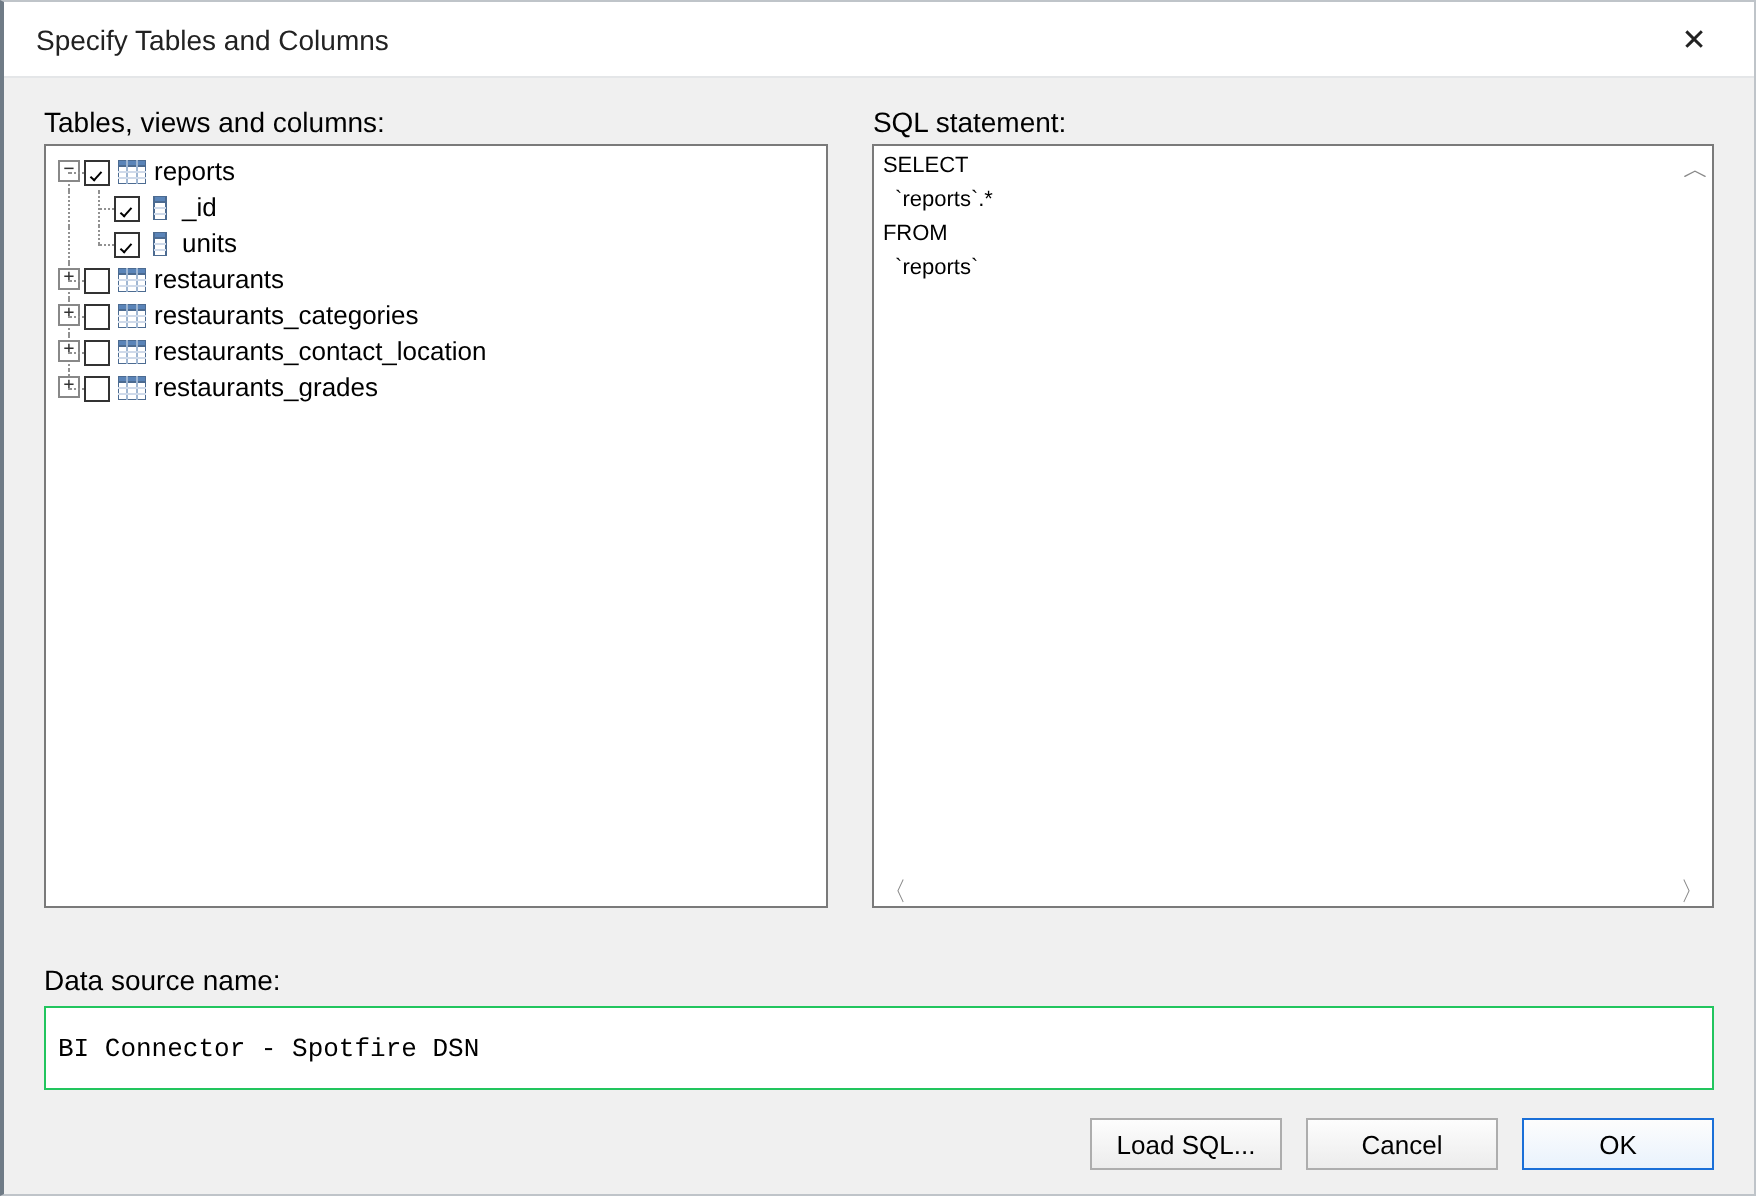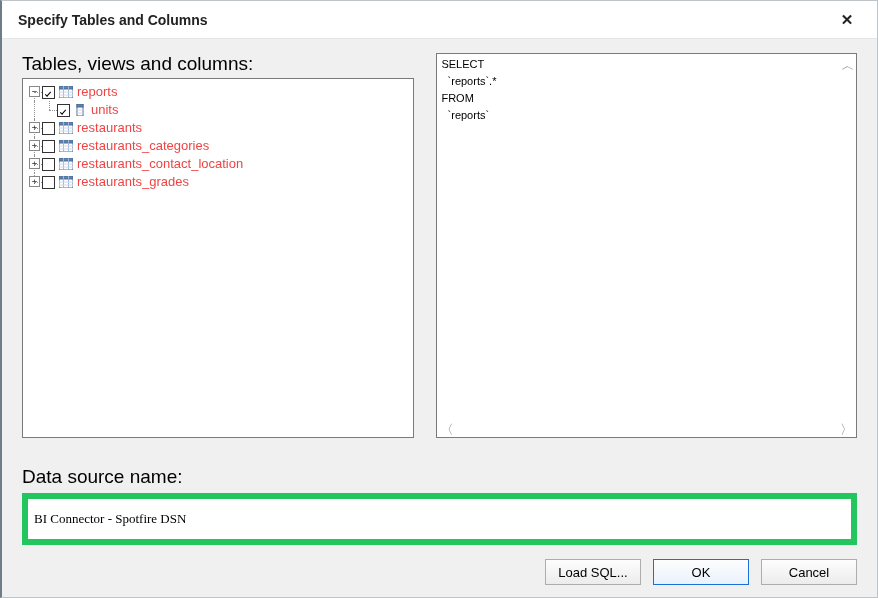--- a/index.html
+++ b/index.html
@@ -19,21 +19,20 @@
     border-left: 2px solid #6f7b86;
     display: flex; flex-direction: column;
     position: relative;
   }
   .titlebar {
     height: 38px;
     background: #fff;
     border-bottom: 1px solid #e4e6e8;
     display: flex; align-items: center;
     padding: 0 10px 0 16px;
-    font-weight: bold;
   }
   .titlebar .title {
     flex: 1;
     font-size: 14px;
     color: #222;
   }
   .close-btn {
     width: 40px; height: 30px;
     display: flex; align-items: center; justify-content: center;
     color: #222;
@@ -51,21 +50,21 @@
     gap: 22px;
     min-height: 0;
   }
   .pane {
     display: flex; flex-direction: column;
     min-height: 0;
   }
   .pane.left { flex: 0 0 47%; }
   .pane.right { flex: 1; }
   .pane-label {
-    font-size: 19px;
+    font-size: 14px;
     padding-bottom: 3px;
     color: #000;
   }
   .box {
     flex: 1;
     background: #fff;
     border: 1px solid #7a7a7a;
     overflow: hidden;
     position: relative;
   }
@@ -148,21 +147,21 @@
     width: 14px; height: 12px;
     margin: 0 4px 0 1px;
     flex-shrink: 0;
   }
   .col-icon {
     width: 11px; height: 12px;
     margin: 0 5px 0 2px;
     flex-shrink: 0;
   }
   .node-label {
-    color: #ef4444;
+    color: #000000;
   }
   .sql-area {
     position: absolute;
     left: 4px; top: 2px; right: 16px; bottom: 16px;
     font-family: "Segoe UI", Tahoma, Arial, sans-serif;
     font-size: 11px;
     line-height: 17px;
     white-space: pre;
     color: #000;
     overflow: hidden;
@@ -186,24 +185,24 @@
   .dsn-row {
     margin-top: 28px;
   }
   .dsn-input-wrap {
     margin-top: 2px;
   }
   .dsn-input {
     width: 100%;
     height: 24px;
     background: #fff;
-    border: 6px solid #22c55e;
+    border: 1px solid #22c55e;
     padding: 20px 6px;
     font-size: 13px;
-    font-family: Liberation Serif, serif;
+    font-family: Liberation Mono, monospace;
   }
   .btn-row {
     margin-top: 14px;
     display: flex;
     justify-content: flex-end;
     gap: 12px;
   }
   .btn {
     min-width: 96px;
     height: 26px;
@@ -264,20 +263,29 @@
               </div>
               <div class="chk checked"></div>
               <svg class="tbl-icon" viewBox="0 0 14 12">
                   <use href="#tblIconG"></use>
                 </svg>
               <span class="node-label">reports</span>
             </div>
 
             <div class="tree-node">
               <div class="tv-spacer vline"></div>
+              <div class="tv-connector"></div>
+              <div class="chk checked"></div>
+              <svg class="col-icon" viewBox="0 0 7 12">
+                  <use href="#colIconG"></use>
+                </svg>
+              <span class="node-label">_id</span>
+            </div>
+            <div class="tree-node">
+              <div class="tv-spacer vline"></div>
               <div class="tv-connector last"></div>
               <div class="chk checked"></div>
               <svg class="col-icon" viewBox="0 0 7 12">
                   <use href="#colIconG"></use>
                 </svg>
               <span class="node-label">units</span>
             </div>
 
             <div class="tree-node">
               <div class="tv-connector">
@@ -321,20 +329,21 @@
                   <use href="#tblIconG"></use>
                 </svg>
               <span class="node-label">restaurants_grades</span>
             </div>
 
           </div>
         </div>
       </div>
 
       <div class="pane right">
+        <div class="pane-label">SQL statement:</div>
         <div class="box">
           <div class="sql-area">SELECT
   `reports`.*
 FROM
   `reports`</div>
           <div class="scroll-v">︿</div>
           <div class="scroll-h">
             <span>〈</span>
             <span>〉</span>
           </div>
@@ -345,18 +354,18 @@
 
     <div class="dsn-row">
       <div class="pane-label">Data source name:</div>
       <div class="dsn-input-wrap">
         <input class="dsn-input" type="text" value="BI Connector - Spotfire DSN" style="">
       </div>
     </div>
 
     <div class="btn-row">
       <button class="btn">Load SQL...</button>
+      <button class="btn">Cancel</button>
       <button class="btn primary">OK</button>
-      <button class="btn">Cancel</button>
     </div>
 
   </div>
 </div>
 
 </body></html>

